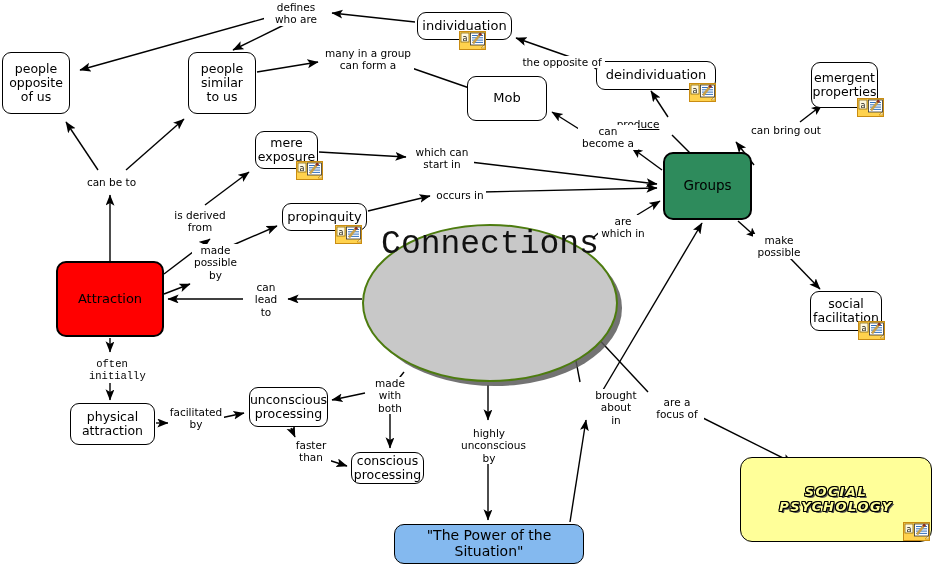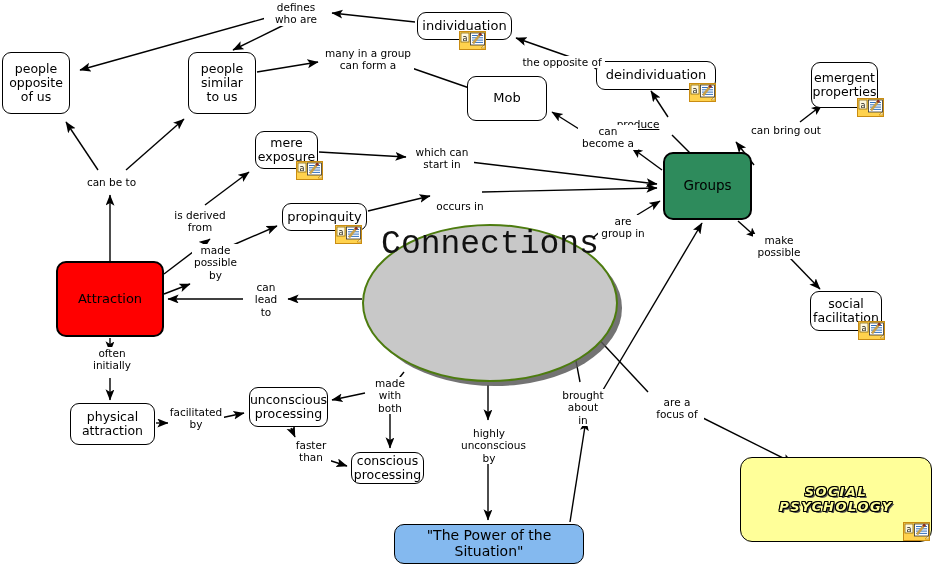--- a/index.html
+++ b/index.html
@@ -288,47 +288,47 @@
 who are</div>
   <div class="edge-label" style="left:322px; top:47px;  width:90px;">many in a group
 can form a</div>
   <div class="edge-label" style="left:519px; top:56px;  width:84px;">the opposite of</div>
   <div class="edge-label" style="left:746px; top:124px; width:78px;">can bring out</div>
   <div class="edge-label" style="left:611px; top:118px; width:52px;text-decoration:underline;">produce</div>
   <div class="edge-label" style="left:578px; top:125px; width:58px;">can
 become a</div>
   <div class="edge-label" style="left:410px; top:146px; width:62px;">which can
 start in</div>
-  <div class="edge-label" style="left:434px; top:200px; width:50px;text-align:center;">occurs in</div>
+  <div class="edge-label" style="left:434px; top:189px; width:50px;text-align:center;">occurs in</div>
   <div class="edge-label" style="left:83px;  top:176px; width:55px;">can be to</div>
   <div class="edge-label" style="left:170px; top:209px; width:58px;">is derived
 from</div>
   <div class="edge-label" style="left:192px; top:244px; width:45px;">made
 possible
 by</div>
   <div class="edge-label" style="left:247px; top:281px; width:36px;">can
 lead
 to</div>
   <div class="edge-label" style="left:598px; top:215px; width:48px;">are
-group in</div>
+which in</div>
   <div class="edge-label" style="left:753px; top:234px; width:50px;">make
 possible</div>
-  <div class="edge-label" style="left:88px;  top:347px; width:46px;">often
+  <div class="edge-label" style="left:88px;  top:358px; width:46px;font-family:Liberation Mono, monospace;">often
 initially</div>
   <div class="edge-label" style="left:168px; top:406px; width:54px;">facilitated
 by</div>
   <div class="edge-label" style="left:368px; top:377px; width:42px;">made
 with
 both</div>
   <div class="edge-label" style="left:291px; top:439px; width:38px;">faster
 than</div>
   <div class="edge-label" style="left:460px; top:427px; width:56px;">highly
 unconscious
 by</div>
-  <div class="edge-label" style="left:558px; top:389px; width:48px;">brought
+  <div class="edge-label" style="left:591px; top:389px; width:48px;">brought
 about
 in</div>
   <div class="edge-label" style="left:650px; top:396px; width:52px;">are a
 focus of</div>
 
   <span class="note-icon" style="left:459px; top:31px;">
     <svg viewBox="0 0 28 20" width="28" height="20">
       <rect x="0.5" y="0.5" width="26" height="18" fill="#ffd24d" stroke="#c98c12" stroke-width="1"></rect>
       <path d="M22,17 L26,17 L26,13 Z" fill="#f2e3b0" stroke="#c98c12" stroke-width="0.7"></path>
       <rect x="2" y="2" width="8" height="9" fill="#fff9dd" stroke="#8a6a12" stroke-width="0.8"></rect>

